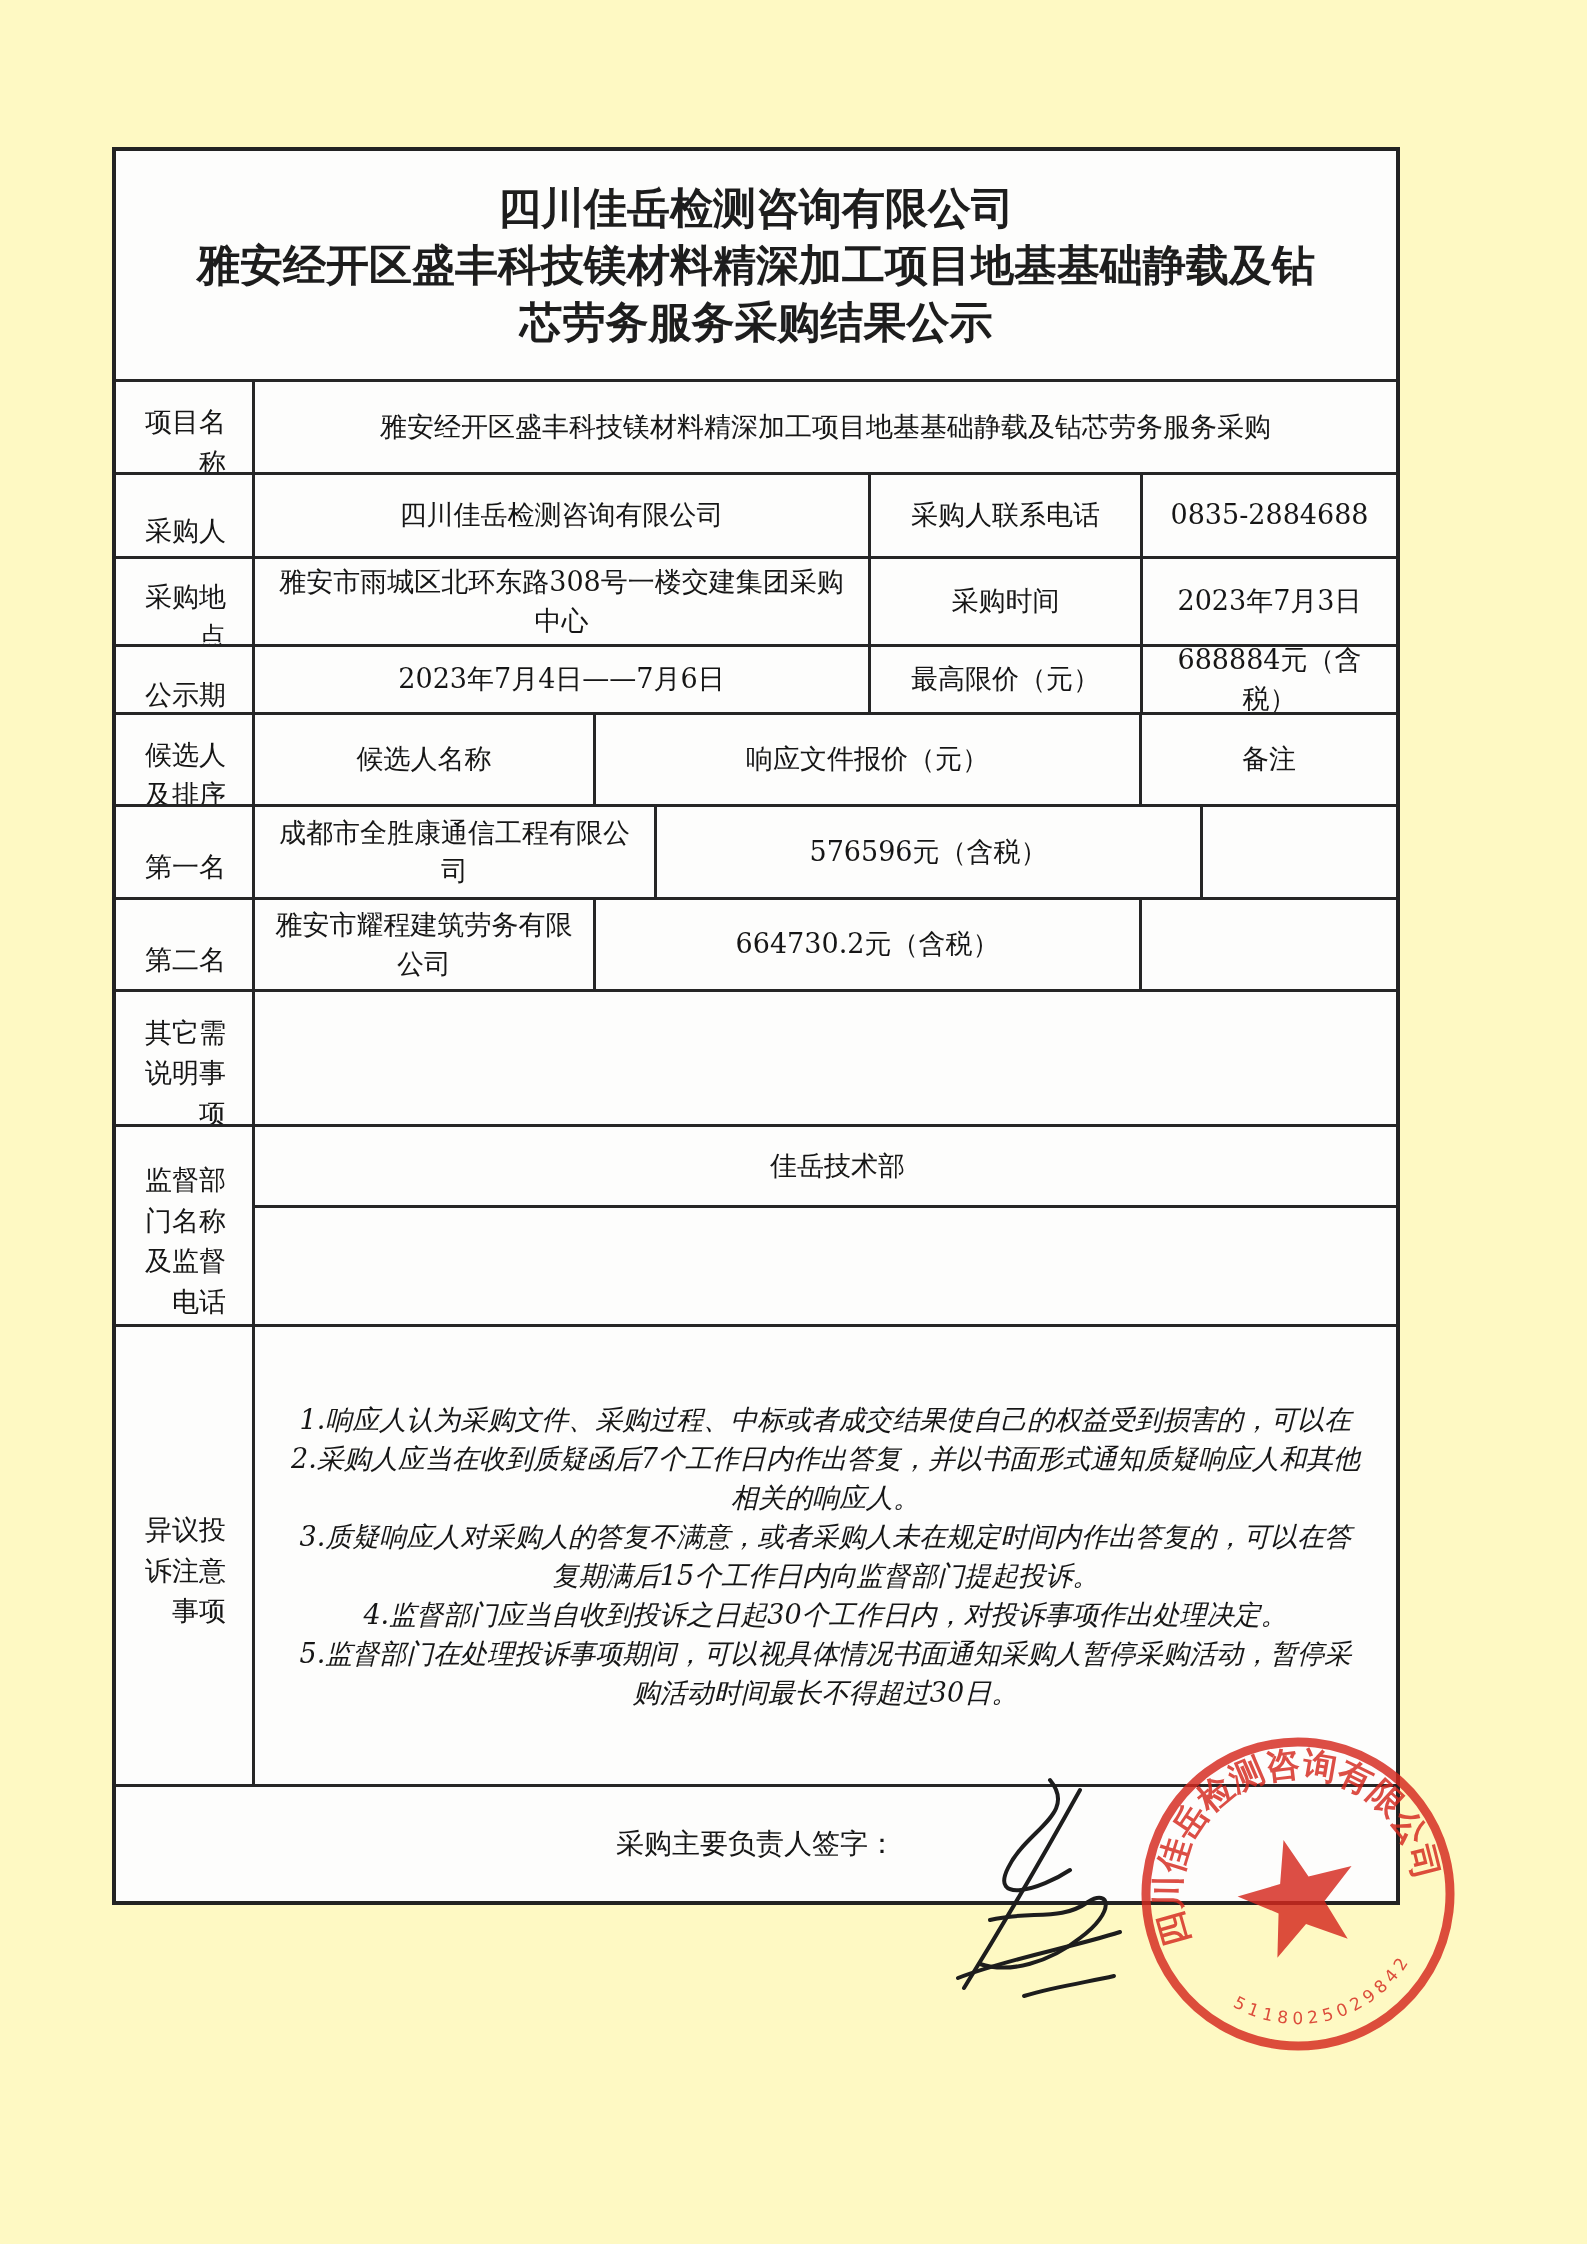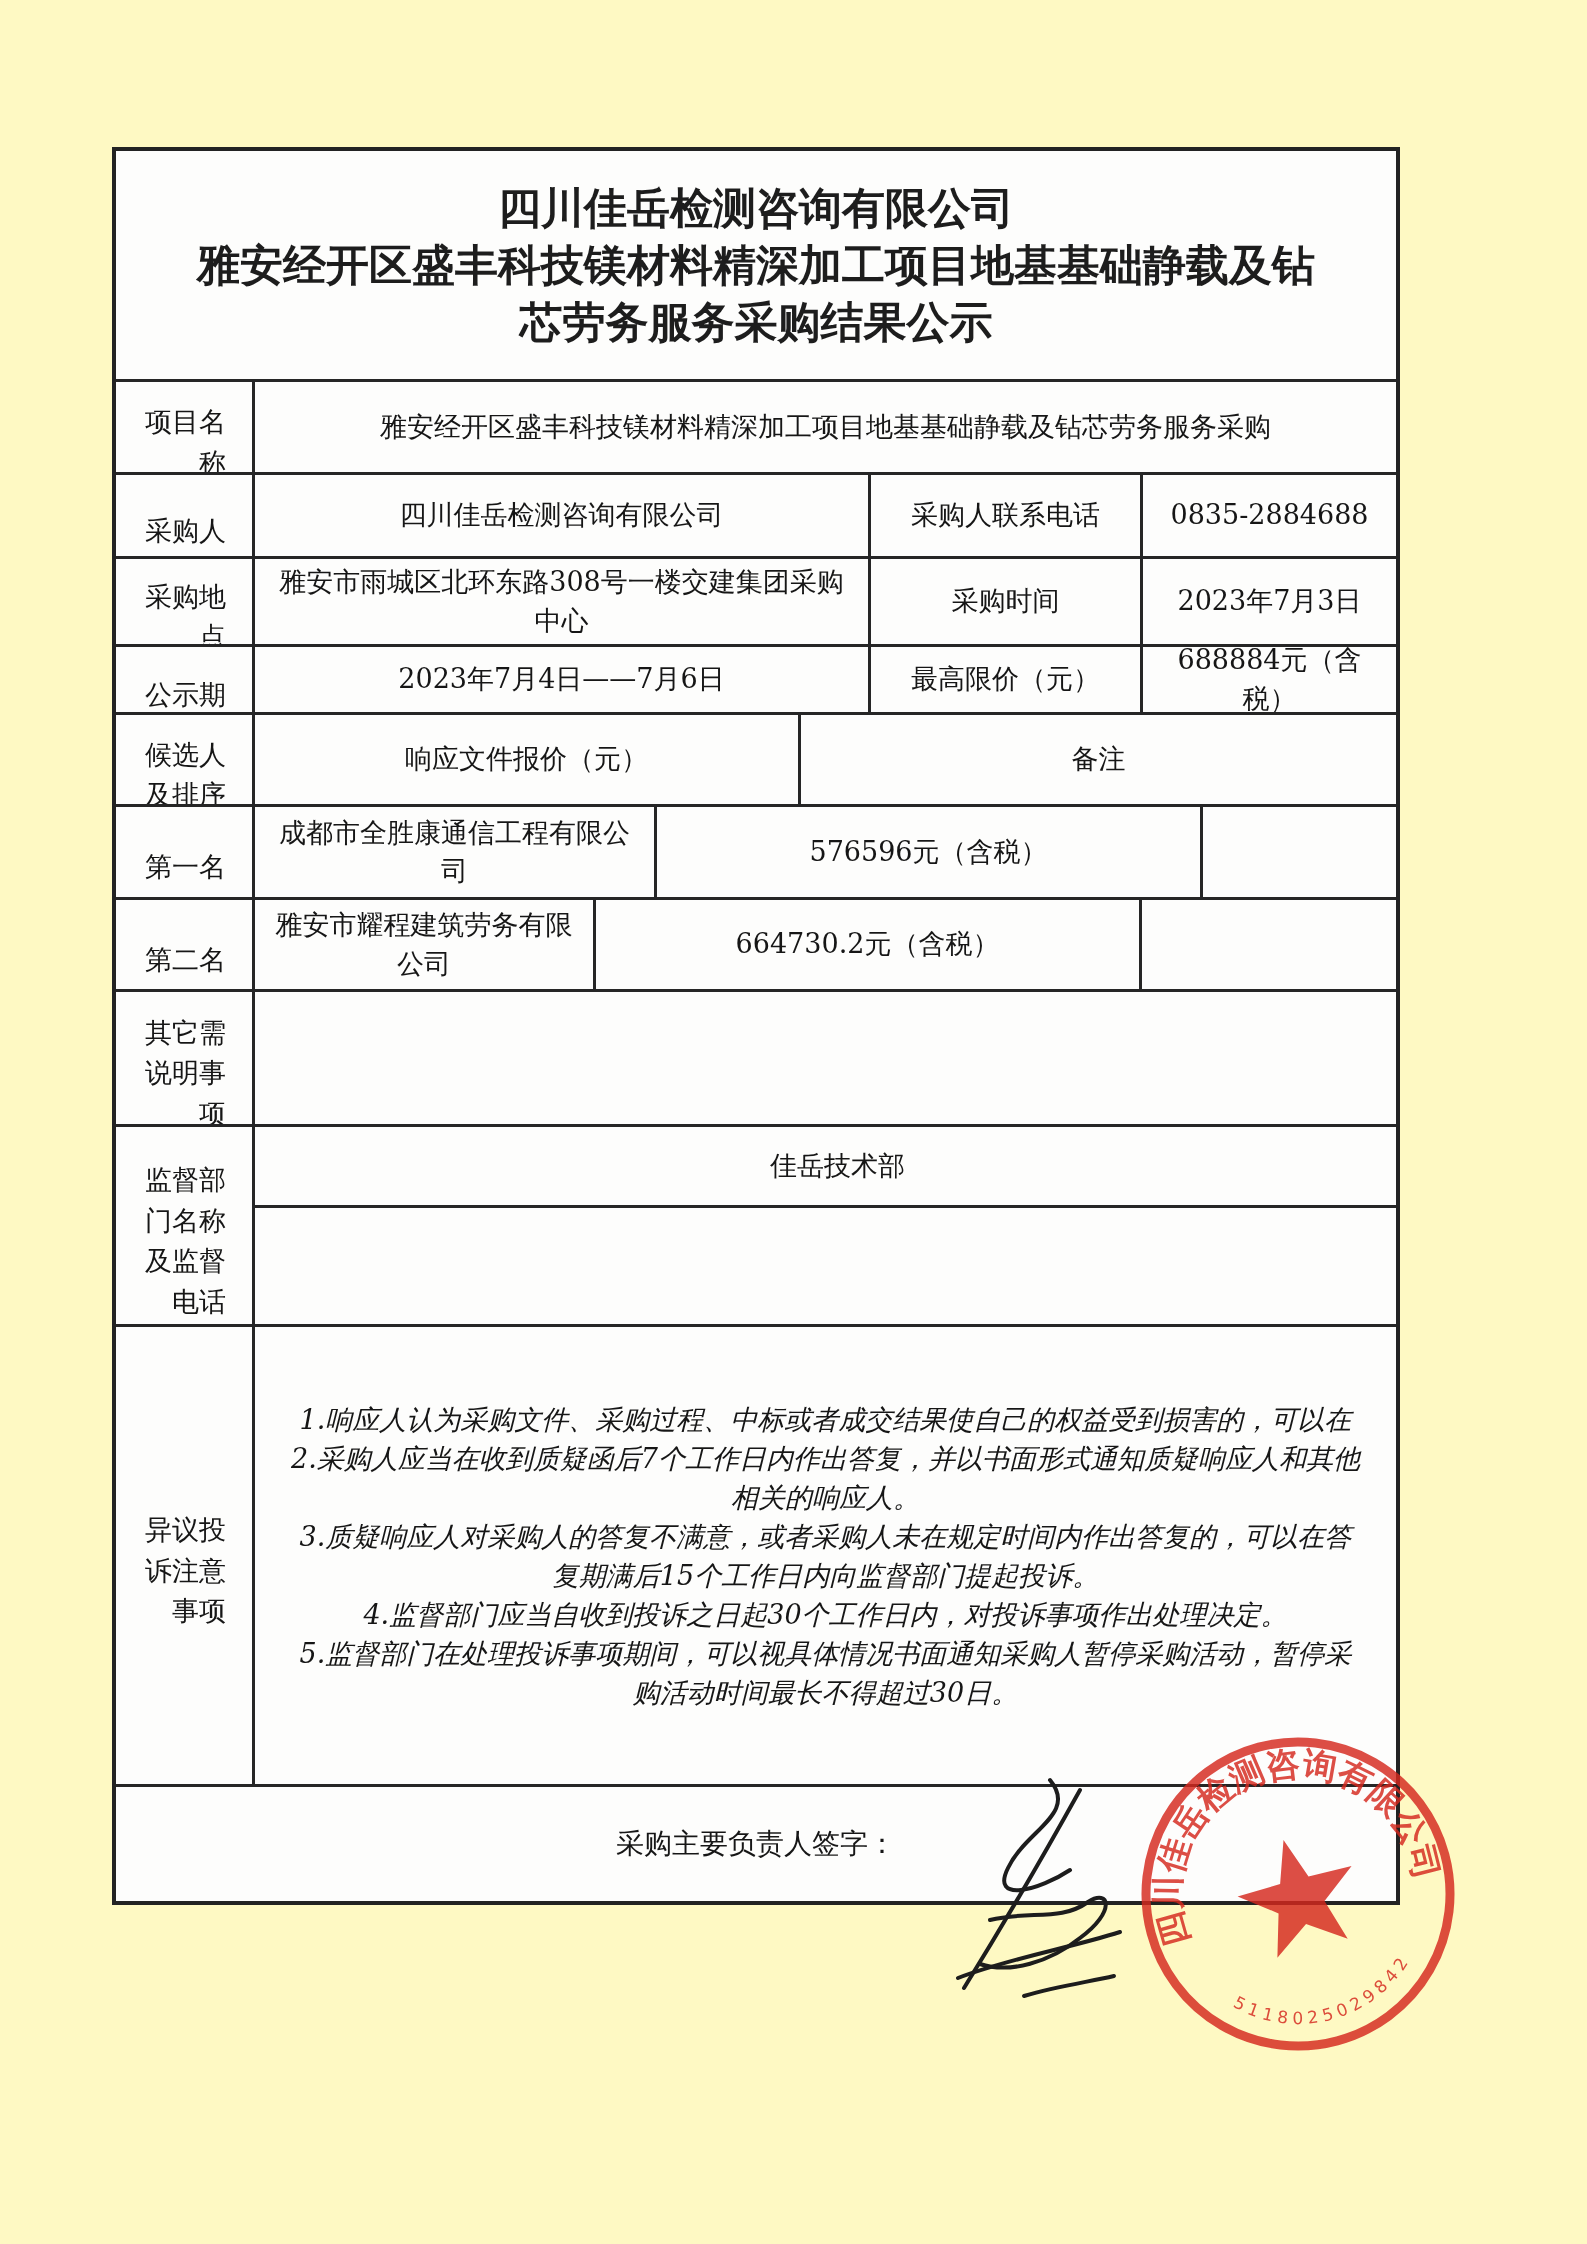--- a/index.html
+++ b/index.html
@@ -93,20 +93,21 @@
       </div>
       <div class="cell" style="width:616px">2023年7月4日——7月6日</div>
       <div class="cell" style="width:272px">最高限价（元）</div>
       <div class="cell" style="flex:1">688884元（含税）</div>
     </div>
 
     <div class="row" style="height:92px">
       <div class="cell label-cell">
         <span class="lbl3">候选人及排序</span>
       </div>
+      <div class="cell" style="width:341px">候选人名称</div>
       <div class="cell" style="width:546px">响应文件报价（元）</div>
       <div class="cell" style="flex:1">备注</div>
     </div>
 
     <div class="row" style="height:93px">
       <div class="cell label-cell">
         <span class="lbl3">第一名</span>
       </div>
       <div class="cell" style="width:402px">成都市全胜康通信工程有限公司</div>
       <div class="cell" style="width:546px">576596元（含税）</div>

